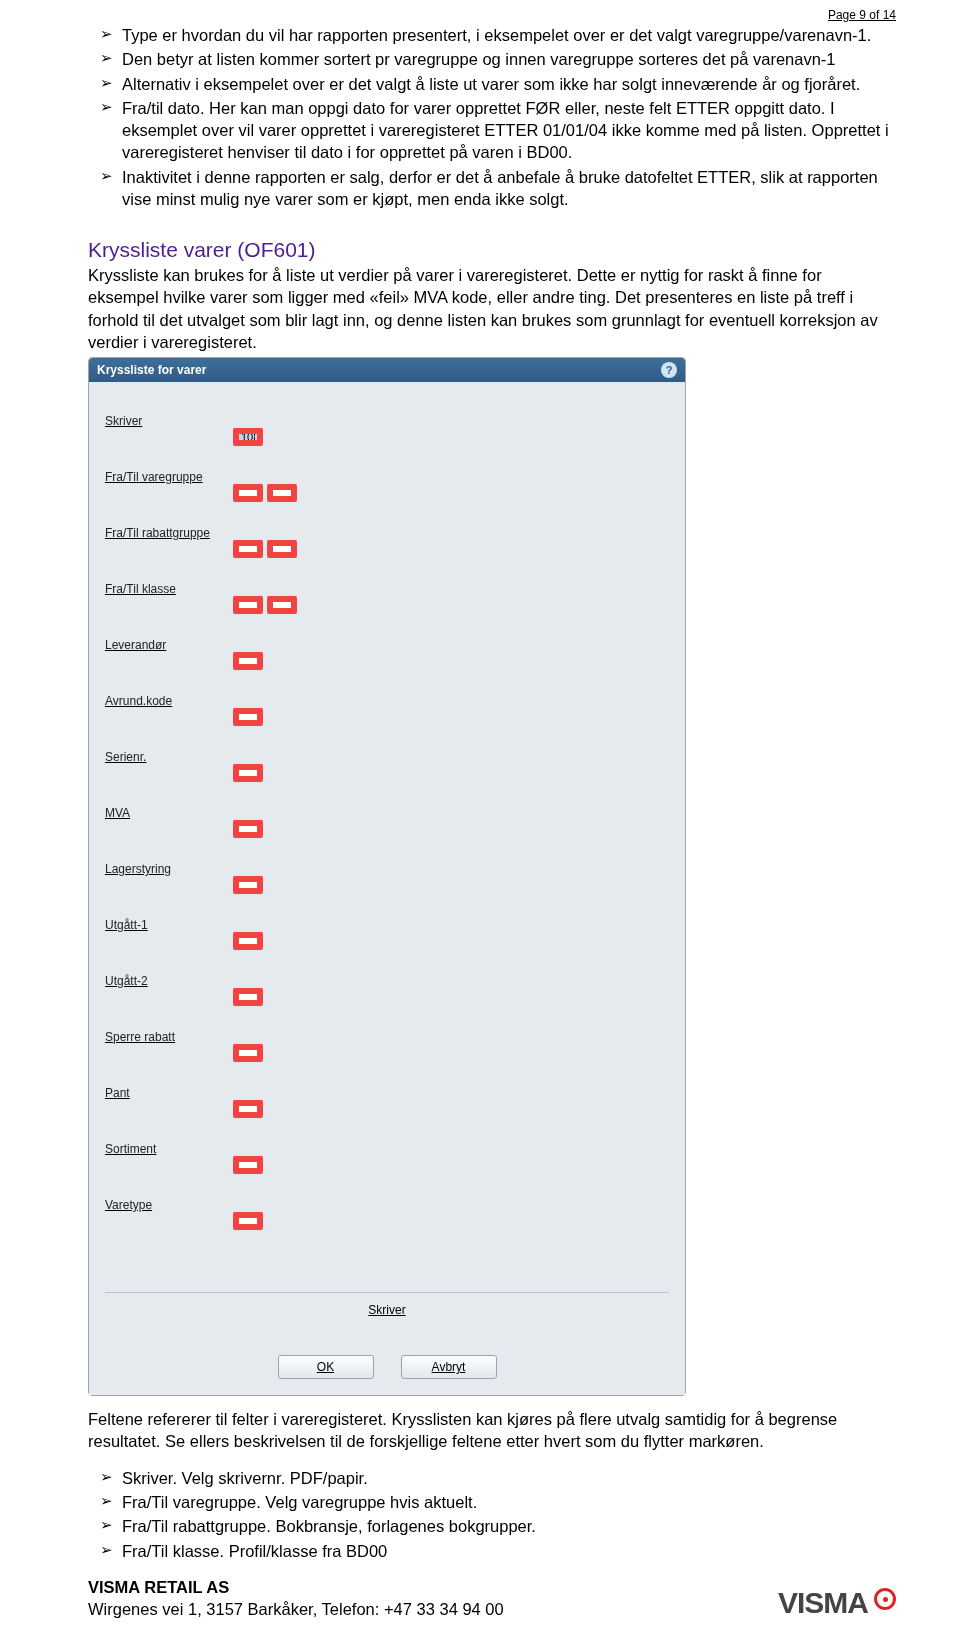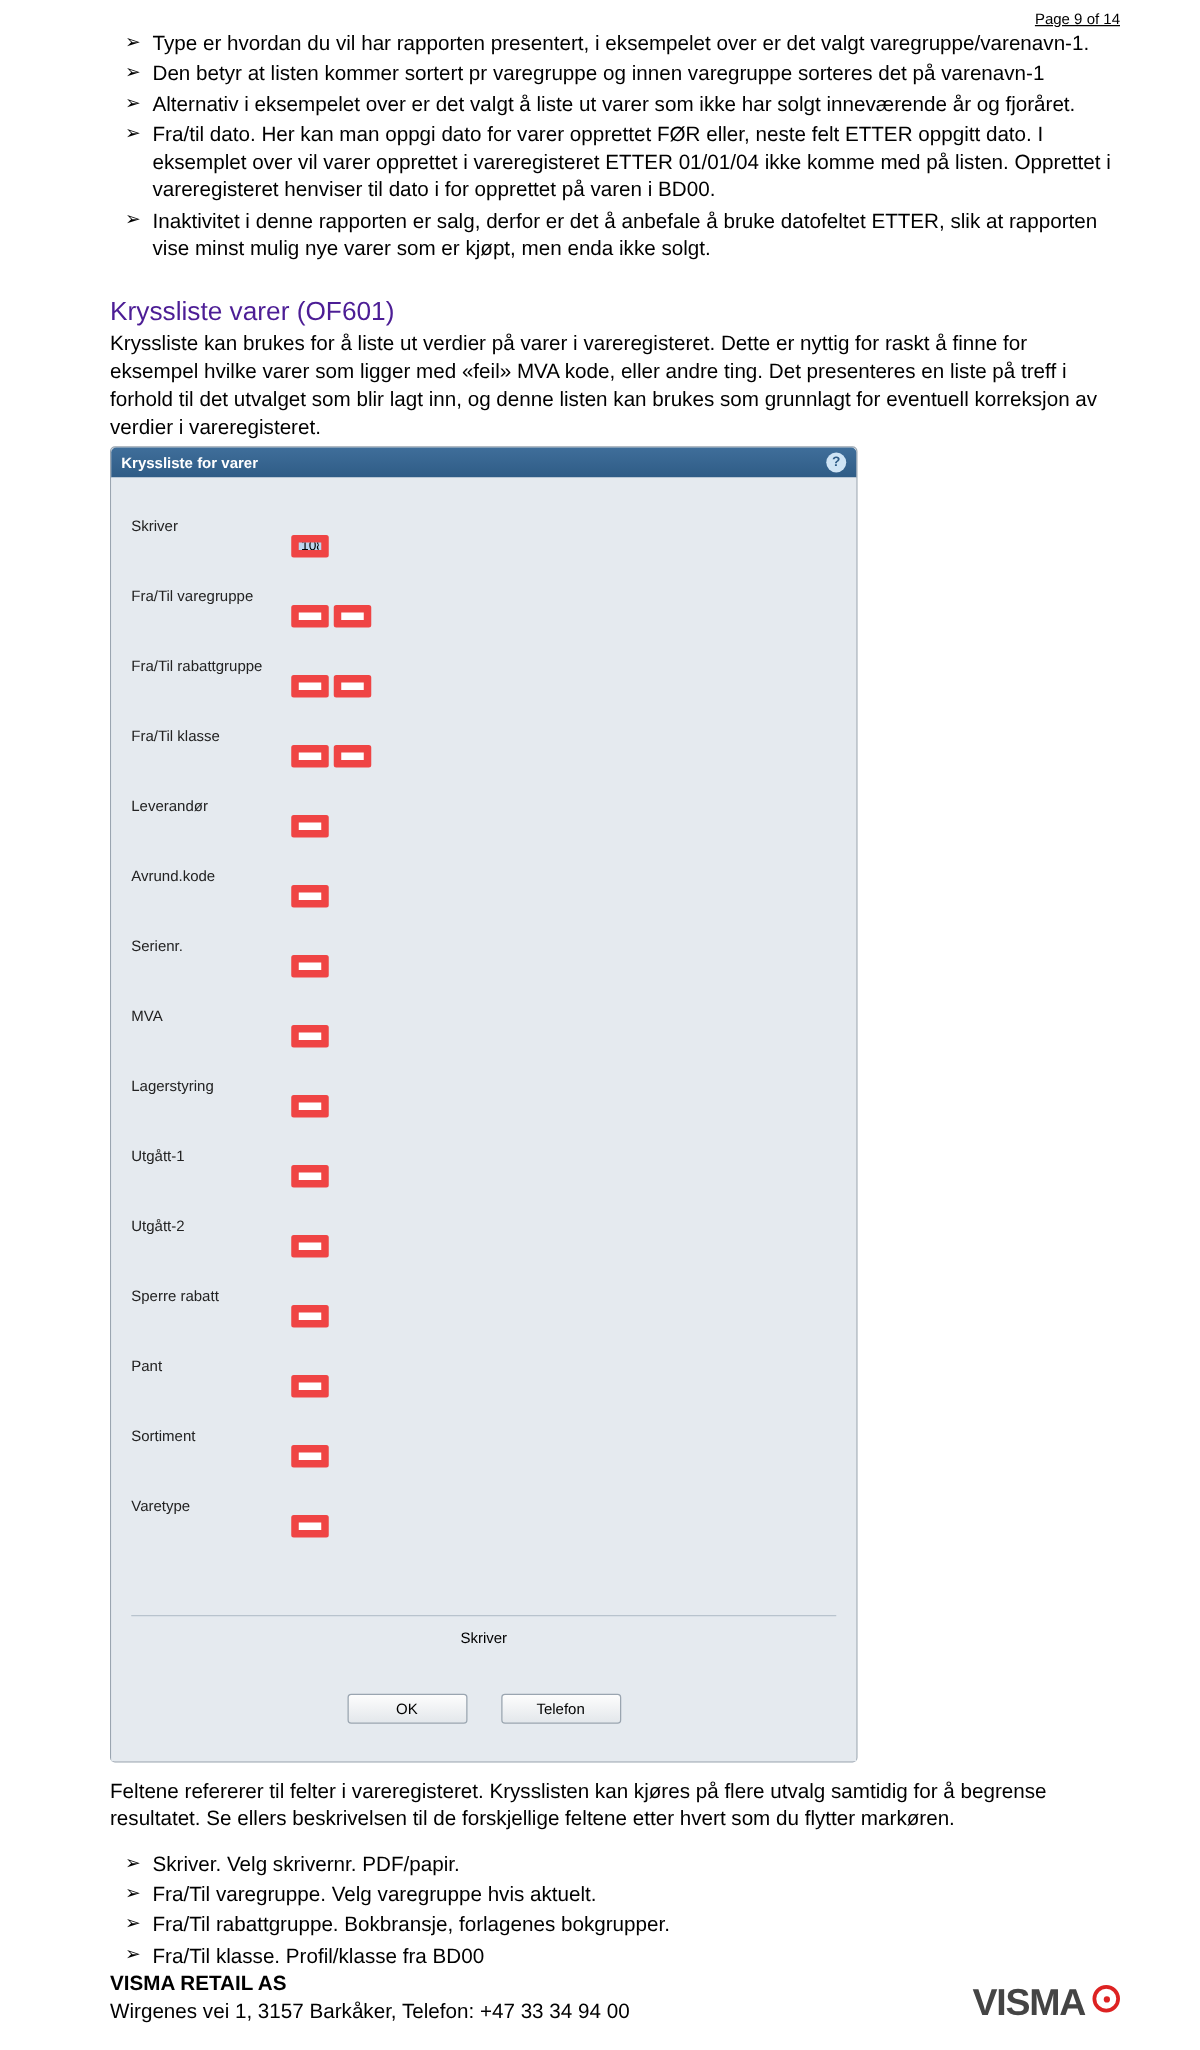--- a/index.html
+++ b/index.html
@@ -76,23 +76,24 @@
     border-radius: 50%;
     background: #cfe4f5;
     color: #2f5c86;
     font-weight: bold;
     font-size: 11px;
     display: inline-flex;
     align-items: center;
     justify-content: center;
   }
   .dialog-body {
-    padding: 14px 16px 18px 16px;
+    padding: 14px 16px 4px 16px;
     background: #e5eaef;
     min-height: 420px;
+    text-decoration: underline;
   }
   .form-row {
     display: flex;
     align-items: center;
     margin-bottom: 6px;
   }
   .form-row .lbl {
     width: 128px;
     font-size: 12px;
     color: #222;
@@ -256,21 +257,21 @@
         <span class="lbl">Varetype</span>
         <input class="small-input" style="">
       </div>
 
       <div class="dialog-separator"></div>
       <div class="print-row">
         <span>Skriver</span>
       </div>
       <div class="btn-row">
         <button class="btn">OK</button>
-        <button class="btn">Telefon</button>
+        <button class="btn">Avbryt</button>
       </div>
     </div>
   </div>
 
   <p style="margin-top:12px;">Feltene refererer til felter i vareregisteret. Krysslisten kan kjøres på flere utvalg samtidig for å begrense resultatet. Se ellers beskrivelsen til de forskjellige feltene etter hvert som du flytter markøren.</p>
 
   <ul class="bullets" style="margin-top:14px;">
     <li>Skriver. Velg skrivernr. PDF/papir.</li>
     <li>Fra/Til varegruppe. Velg varegruppe hvis aktuelt.</li>
     <li>Fra/Til rabattgruppe. Bokbransje, forlagenes bokgrupper.</li>

